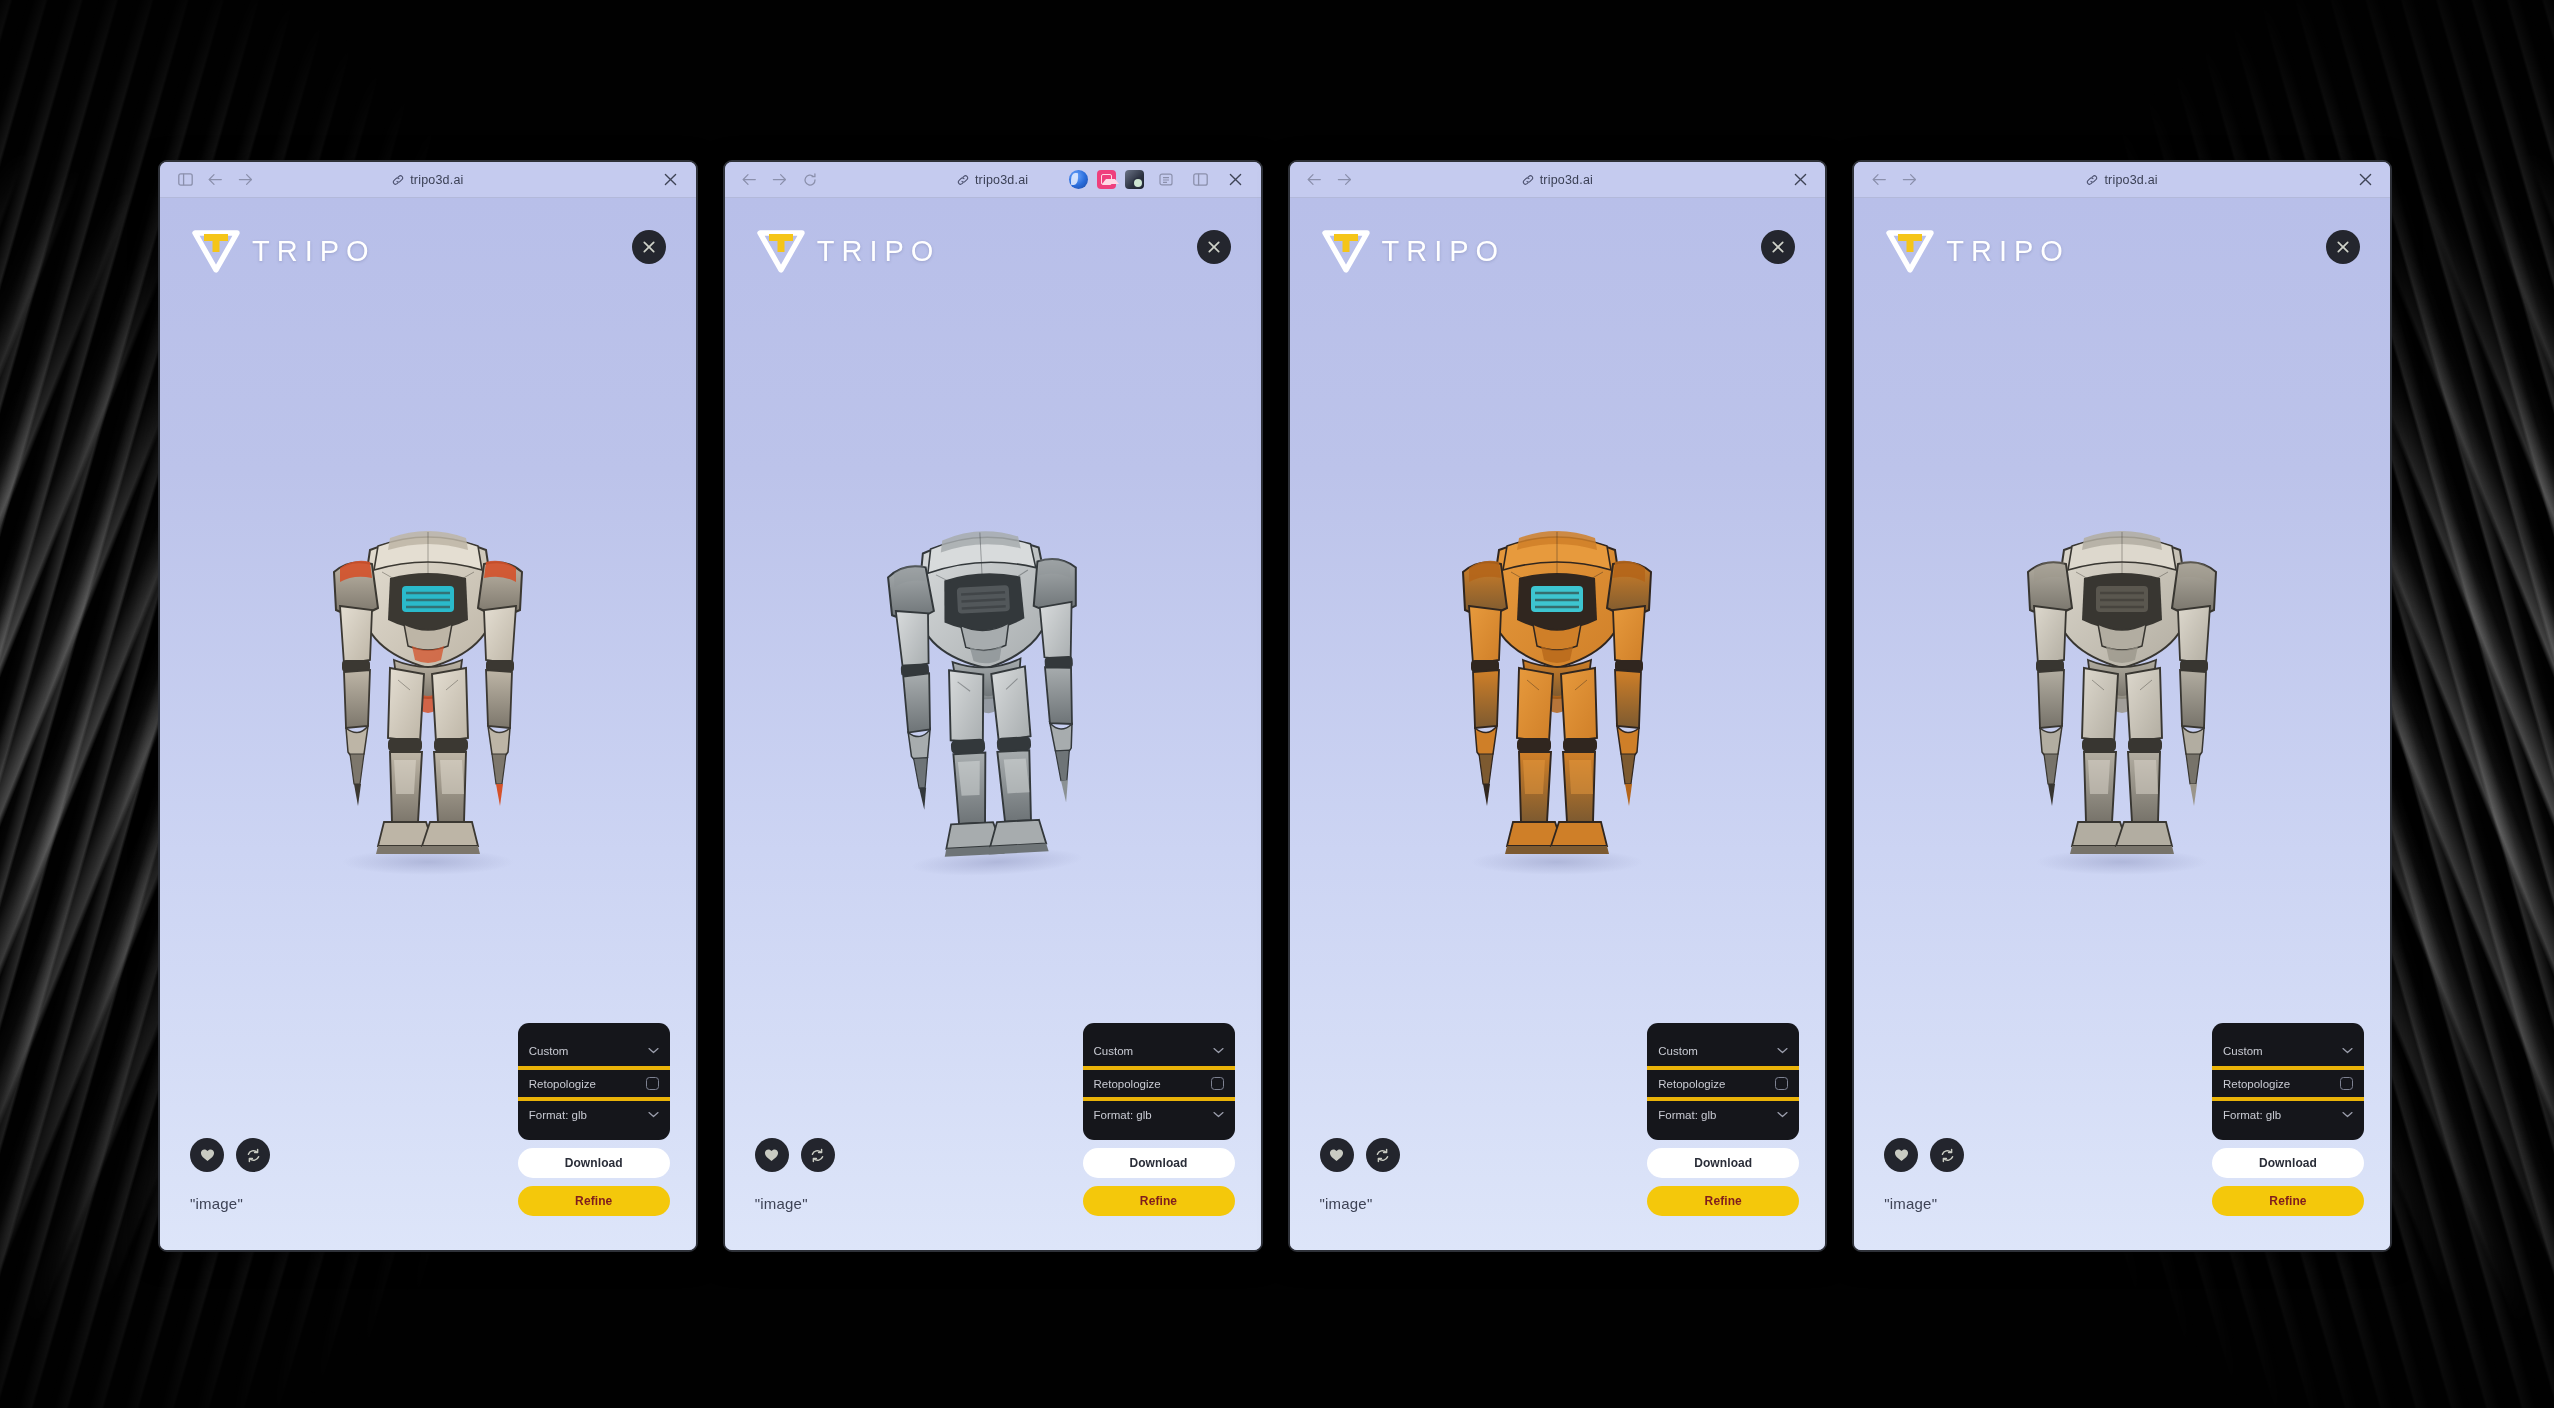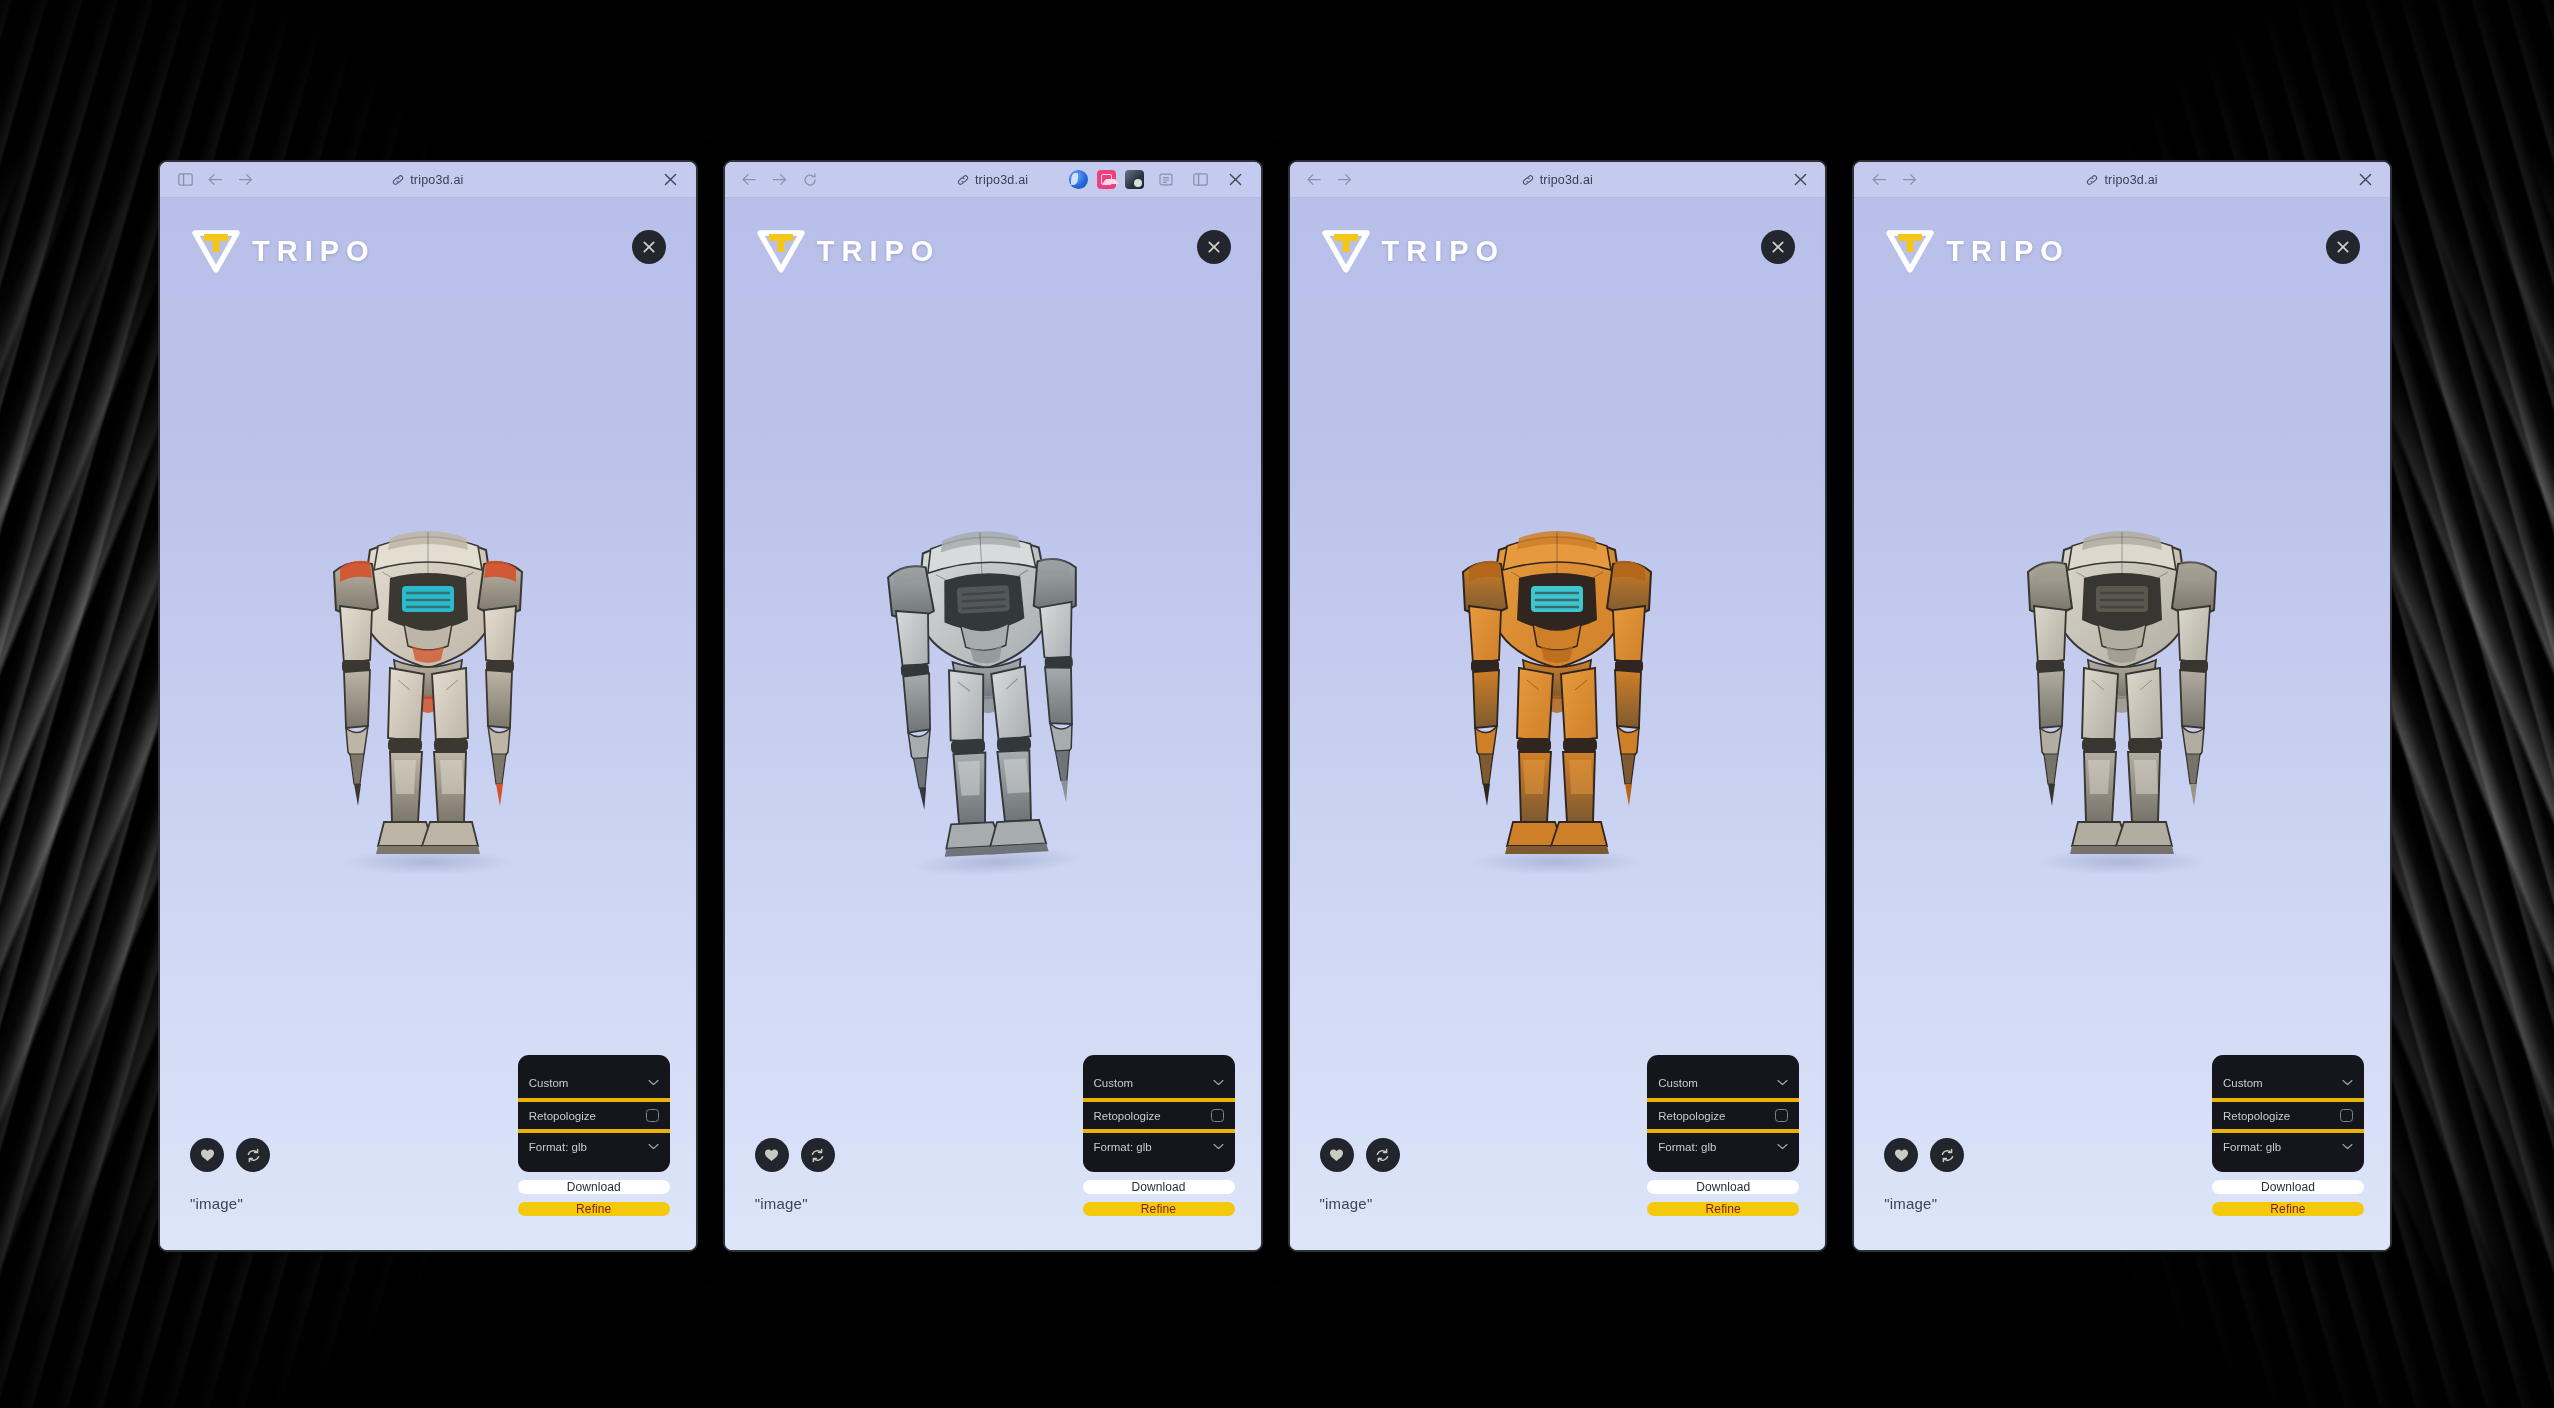--- a/index.html
+++ b/index.html
@@ -140,21 +140,21 @@
     overflow:hidden;
   }
 
   
   .logo-row {
     position:absolute; left:32px; top:30px;
     display:flex; align-items:center; gap:12px;
   }
   .logo-mark { width:48px; height:46px; display:block; }
   .logo-word {
-    color:#ffffff; font-size:29px; font-weight:700;
+    color:#ffffff; font-size:29px; font-weight:400;
     letter-spacing:7px; line-height:1;
     text-shadow:0 1px 3px rgba(60,65,110,0.25);
   }
   .page-close {
     position:absolute; right:30px; top:32px;
     width:34px; height:34px; border-radius:50%;
     background:#24262e;
     display:flex; align-items:center; justify-content:center;
     border:none; cursor:pointer;
   }
@@ -203,22 +203,22 @@
     cursor:pointer;
   }
   .opt-row + .opt-row { border-top:4px solid #eab308; }
   .opt-row .lbl { flex:1 1 auto; white-space:nowrap; }
   .chev { color:#9a9dab; display:flex; align-items:center; }
   .cbox {
     width:13px; height:13px; border:1.5px solid #7e8292;
     border-radius:3.5px; background:transparent; flex:0 0 auto;
   }
   .btn {
-    height:14px; border-radius:16px; border:none; cursor:pointer;
-    font-size:12px; font-weight:400; letter-spacing:.1px;
+    height:30px; border-radius:16px; border:none; cursor:pointer;
+    font-size:12px; font-weight:700; letter-spacing:.1px;
     display:flex; align-items:center; justify-content:center;
   }
   .btn-download { background:#ffffff; color:#2a2d38; }
   .btn-refine { background:#f4c80b; color:#7f1d1d; }
 </style>
 </head>
 <body>
 
 <div id="wallpaper">
   <div class="ribbon left2"></div>

